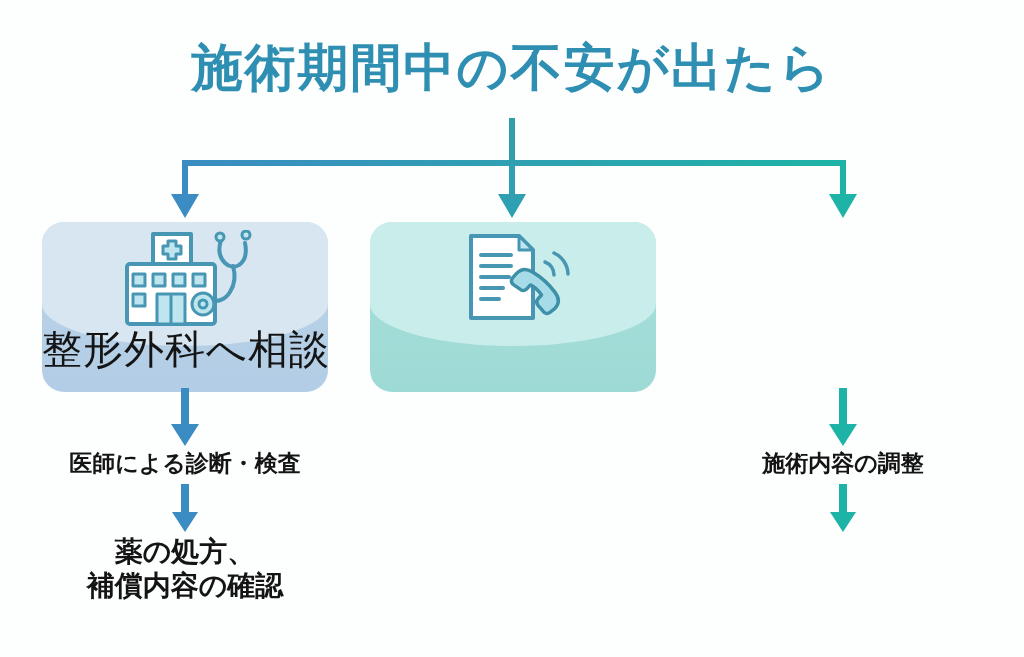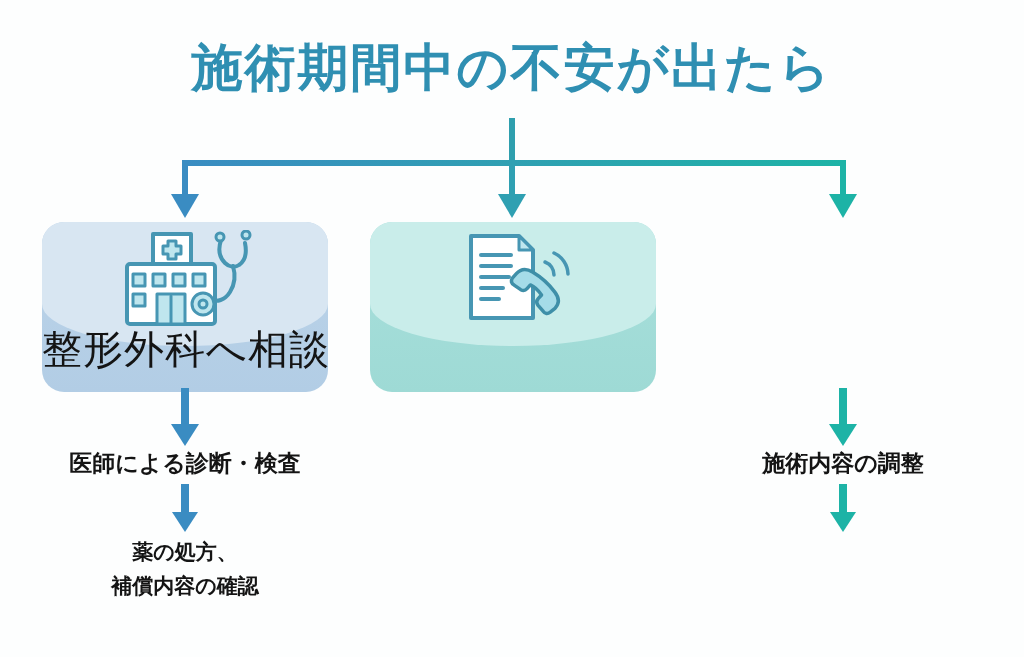--- a/index.html
+++ b/index.html
@@ -32,21 +32,21 @@
   }
 
   
   .col{position:absolute;top:388px;width:320px;text-align:center;color:#141414;}
   .col-0{left:25px;--arrow:#3a8cc2;}
   .col-1{left:353px;--arrow:#2fa0b2;}
   .col-2{left:683px;--arrow:#1db3a6;}
   .flow-arrow{display:block;margin:0 auto;color:var(--arrow);}
   .step1{margin-top:2px;font-size:23px;font-weight:800;white-space:nowrap;text-align:center;}
   .arrow2{margin-top:5px;}
-  .step2{margin-top:3px;font-size:21px;font-weight:800;line-height:34px;white-space:nowrap;}
+  .step2{margin-top:3px;font-size:28px;font-weight:800;line-height:34px;white-space:nowrap;}
 
   .icon-stroke{stroke:#4796b3;stroke-width:4;fill:#ffffff;stroke-linejoin:round;}
   .icon-fill{fill:#bfe6ee;stroke:#4796b3;stroke-width:3;stroke-linejoin:round;}
   .icon-line{stroke:#4796b3;stroke-width:4;stroke-linecap:round;fill:none;}
 </style>
 </head>
 <body>
 
 <div class="canvas">
 

